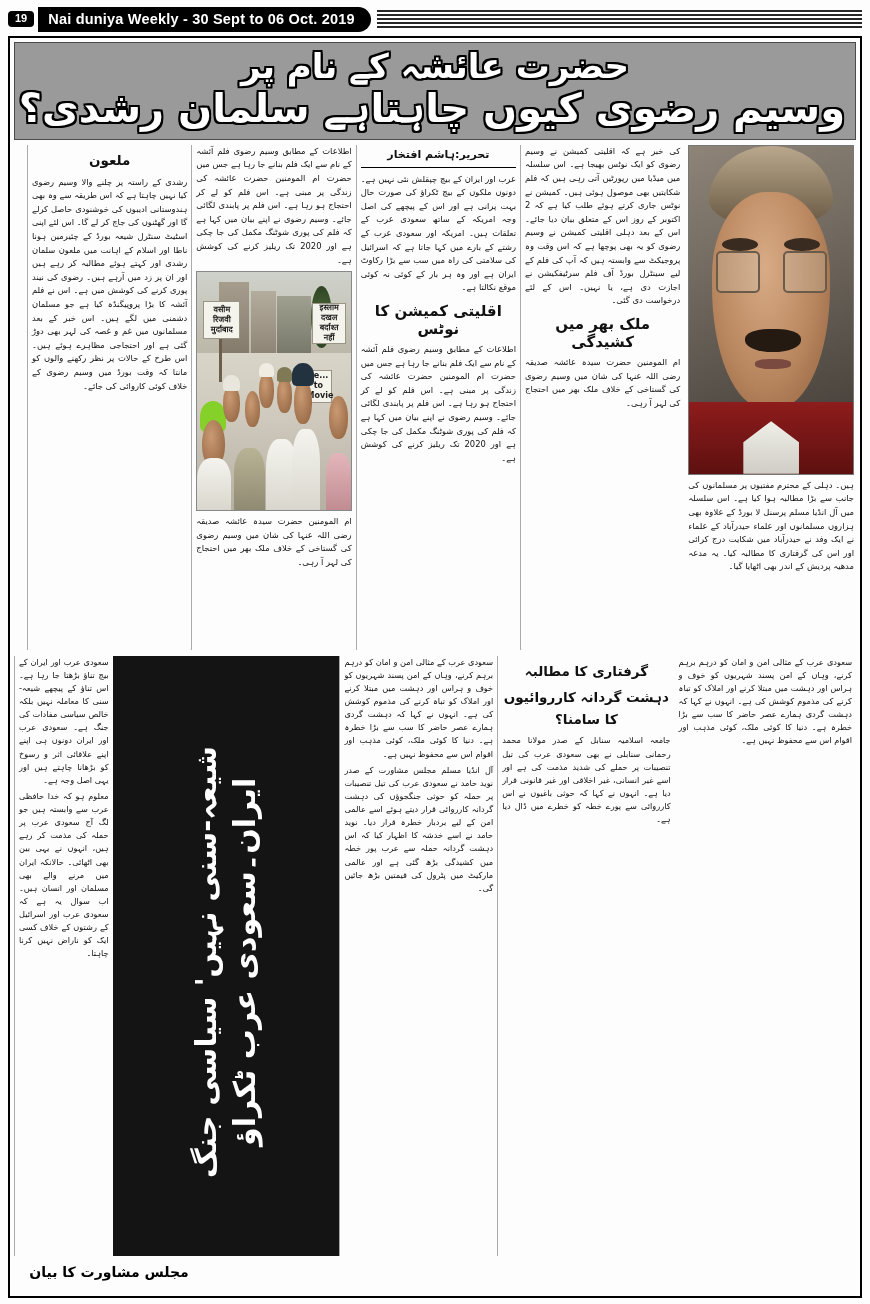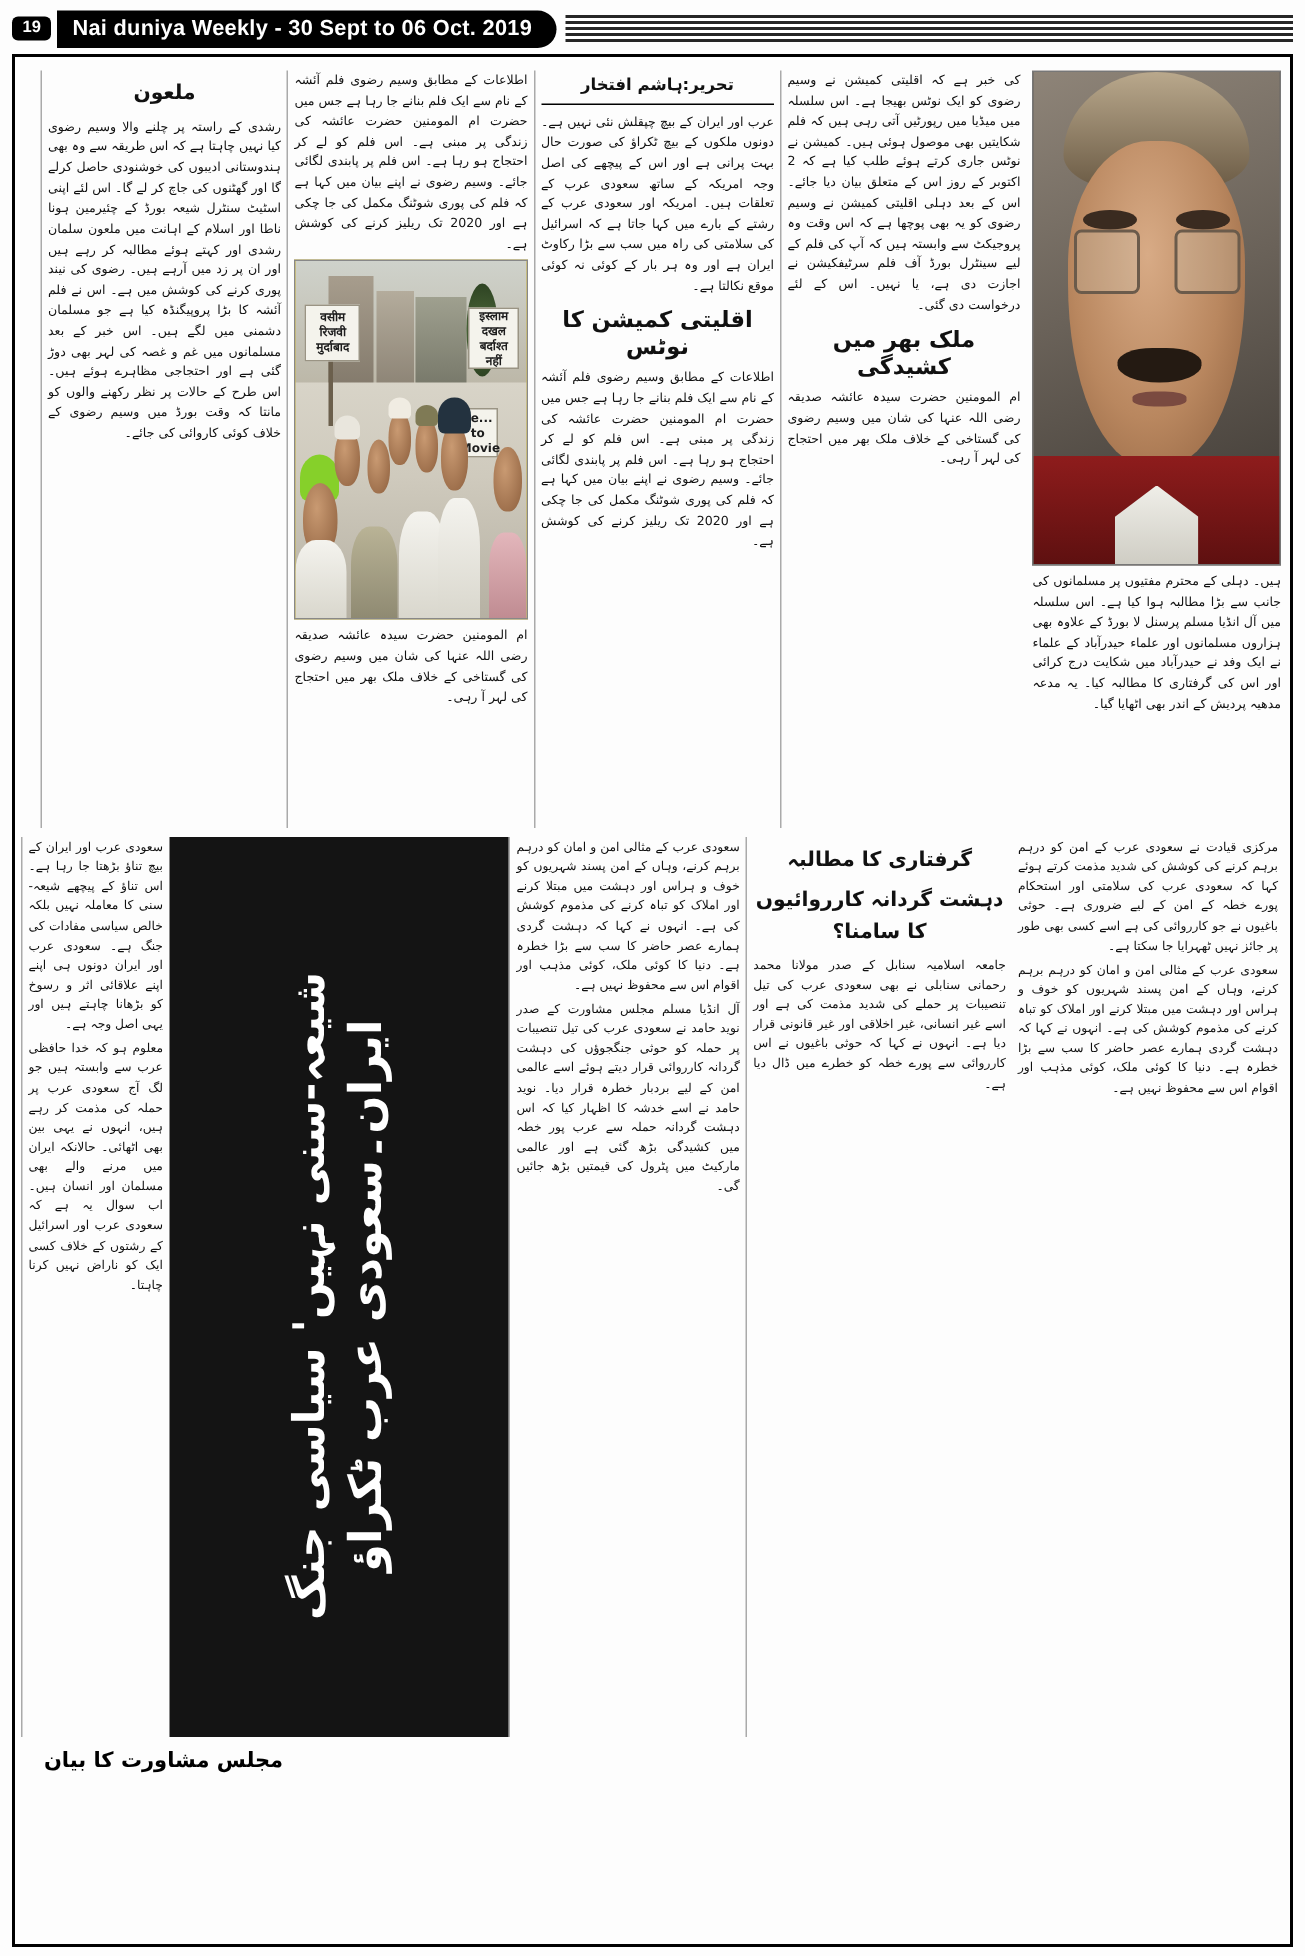--- a/index.html
+++ b/index.html
@@ -172,21 +172,21 @@
       background: linear-gradient(180deg,#8e1c1c,#5e1010); }
   .p-shirt { position:absolute; left:33%; bottom:0; width:34%; height:16%;
       background: linear-gradient(180deg,#efeee8,#cfcdc4);
       clip-path: polygon(50% 0,100% 40%,100% 100%,0 100%,0 40%); }
 
   .protest {
     width: 100%;
     height: 240px;
     position: relative;
     overflow: hidden;
-    background: #fde047;
+    background: #c2410c;
     border: 1px solid #888;
     margin: 4px 0;
   }
   .pr-sky { position:absolute; left:0; top:0; width:100%; height:40%;
      background: linear-gradient(180deg,#cfd2cb,#b9b3a2); }
   .pr-bldg { position:absolute; top:4%; height:36%;
      background: linear-gradient(180deg,#a79d8d,#7d7466); }
   .pr-b1 { left:14%; width:20%; }
   .pr-b2 { left:35%; width:16%; top:8%; height:32%; background: linear-gradient(180deg,#b4ac9c,#857c6e); }
   .pr-b3 { left:52%; width:22%; top:10%; height:30%; background: linear-gradient(180deg,#9fa08f,#6f7062); }
@@ -264,20 +264,24 @@
 <div class="page">
 
   <div class="masthead">
     <div class="folio-badge">19</div>
     <div class="masthead-title">Nai duniya Weekly - 30 Sept to 06 Oct. 2019</div>
     <div class="masthead-rules"></div>
   </div>
 
   <div class="frame">
 
+    <div class="headline-band">
+      <div class="headline-line headline-1">حضرت عائشہ کے نام پر</div>
+      <div class="headline-line headline-2">وسیم رضوی کیوں چاہتاہے سلمان رشدی؟</div>
+    </div>
 
     <div class="top-block">
 
       <div class="col col-r1">
         <div class="subhead-small">ملعون</div>
         <p>رشدی کے راستہ پر چلنے والا وسیم رضوی کیا نہیں چاہتا ہے کہ اس طریقہ سے وہ بھی ہندوستانی ادیبوں کی خوشنودی حاصل کرلے گا اور گھٹنوں کی جاچ کر لے گا۔ اس لئے اپنی اسٹیٹ سنٹرل شیعہ بورڈ کے چئیرمین ہونا ناطا اور اسلام کے اہانت میں ملعون سلمان رشدی اور کہتے ہوئے مطالبہ کر رہے ہیں اور ان پر زد میں آرہے ہیں۔ رضوی کی نیند پوری کرنے کی کوشش میں ہے۔ اس نے فلم آئشہ کا بڑا پروپیگنڈہ کیا ہے جو مسلمان دشمنی میں لگے ہیں۔ اس خبر کے بعد مسلمانوں میں غم و غصہ کی لہر بھی دوڑ گئی ہے اور احتجاجی مظاہرے ہوئے ہیں۔ اس طرح کے حالات پر نظر رکھنے والوں کو مانتا کہ وقت بورڈ میں وسیم رضوی کے خلاف کوئی کاروائی کی جائے۔</p>
       </div>
 
       <div class="col col-r2">
         <p>اطلاعات کے مطابق وسیم رضوی فلم آئشہ کے نام سے ایک فلم بنانے جا رہا ہے جس میں حضرت ام المومنین حضرت عائشہ کی زندگی پر مبنی ہے۔ اس فلم کو لے کر احتجاج ہو رہا ہے۔ اس فلم پر پابندی لگائی جائے۔ وسیم رضوی نے اپنے بیان میں کہا ہے کہ فلم کی پوری شوٹنگ مکمل کی جا چکی ہے اور 2020 تک ریلیز کرنے کی کوشش ہے۔</p>
@@ -368,21 +372,20 @@
         <p>آل انڈیا مسلم مجلس مشاورت کے صدر نوید حامد نے سعودی عرب کی تیل تنصیبات پر حملہ کو حوثی جنگجوؤں کی دہشت گردانہ کارروائی قرار دیتے ہوئے اسے عالمی امن کے لیے بردبار خطرہ قرار دیا۔ نوید حامد نے اسے خدشہ کا اظہار کیا کہ اس دہشت گردانہ حملہ سے عرب پور خطہ میں کشیدگی بڑھ گئی ہے اور عالمی مارکیٹ میں پٹرول کی قیمتیں بڑھ جائیں گی۔</p>
       </div>
 
       <div class="bcol" style="width:180px;">
         <div class="subhead-small">گرفتاری کا مطالبہ</div>
         <div class="subhead-small">دہشت گردانہ کارروائیوں کا سامنا؟</div>
         <p>جامعہ اسلامیہ سنابل کے صدر مولانا محمد رحمانی سنابلی نے بھی سعودی عرب کی تیل تنصیبات پر حملے کی شدید مذمت کی ہے اور اسے غیر انسانی، غیر اخلاقی اور غیر قانونی قرار دیا ہے۔ انہوں نے کہا کہ حوثی باغیوں نے اس کارروائی سے پورے خطہ کو خطرے میں ڈال دیا ہے۔</p>
       </div>
 
       <div class="bcol" style="width:184px;border-left:none;">
-        <p>مرکزی قیادت نے سعودی عرب کے امن کو درہم برہم کرنے کی کوشش کی شدید مذمت کرتے ہوئے کہا کہ سعودی عرب کی سلامتی اور استحکام پورے خطہ کے امن کے لیے ضروری ہے۔ حوثی باغیوں نے جو کارروائی کی ہے اسے کسی بھی طور پر جائز نہیں ٹھہرایا جا سکتا ہے۔</p>
         <p>سعودی عرب کے مثالی امن و امان کو درہم برہم کرنے، وہاں کے امن پسند شہریوں کو خوف و ہراس اور دہشت میں مبتلا کرنے اور املاک کو تباہ کرنے کی مذموم کوشش کی ہے۔ انہوں نے کہا کہ دہشت گردی ہمارے عصر حاضر کا سب سے بڑا خطرہ ہے۔ دنیا کا کوئی ملک، کوئی مذہب اور اقوام اس سے محفوظ نہیں ہے۔</p>
       </div>
     </div>
 
     <div style="display:flex;flex-direction:row-reverse;direction:rtl;margin-top:2px;">
       <div style="width:190px;padding:0 6px;">
         <div class="stmt-head">مجلس مشاورت کا بیان</div>
       </div>
       <div style="flex:1;"></div>
     </div>

